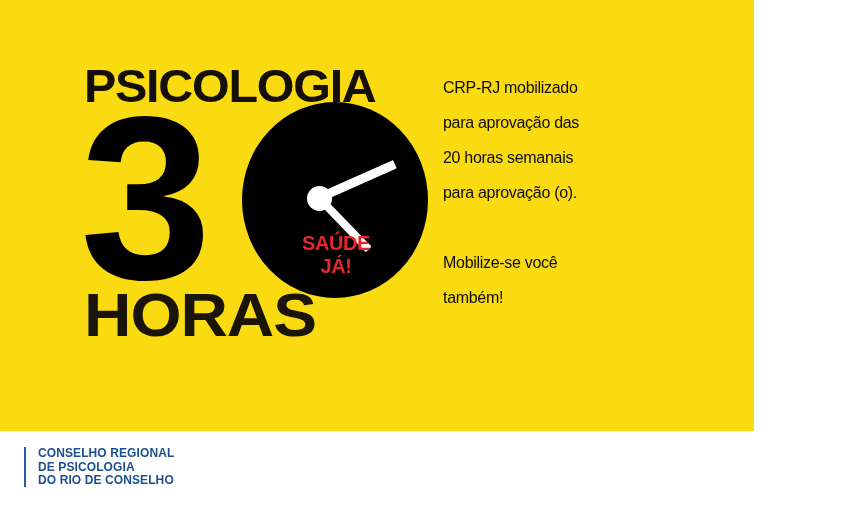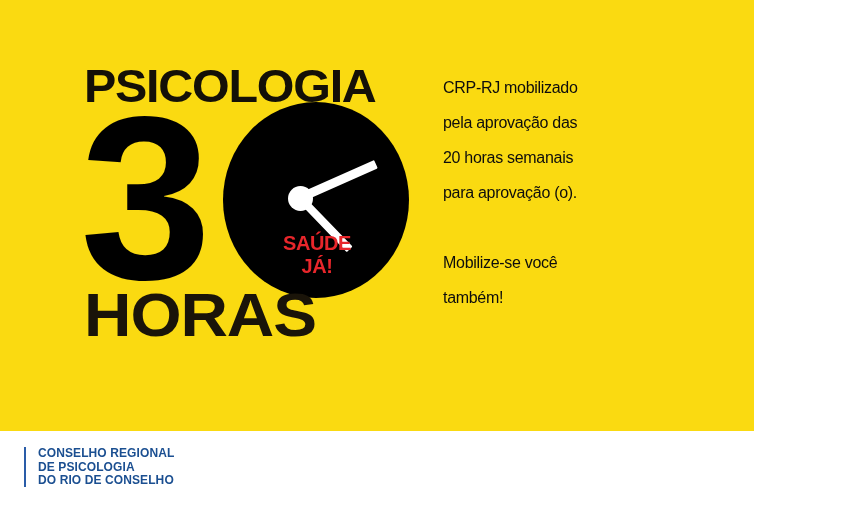--- a/index.html
+++ b/index.html
@@ -78,21 +78,21 @@
     font-weight: bold;
     font-size: 232px;
     line-height: 232px;
     color: #000000;
     transform: scaleX(1.02);
     transform-origin: left top;
   }
   
   .clock-disc {
     position: absolute;
-    left: 139px;
+    left: 158px;
     top: 2px;
     width: 186px;
     height: 196px;
     background: #000000;
     border-radius: 50% / 50%;
   }
   .clock-hub {
     position: absolute;
     left: 65px;
     top: 84px;
@@ -219,21 +219,21 @@
           </div>
         </div>
       </div>
 
       <div class="word-horas">HORAS</div>
     </div>
 
     <div class="message">
       <div class="para">
         <div>CRP-RJ mobilizado</div>
-        <div>pela aprovação das</div>
+        <div>para aprovação das</div>
         <div>20 horas semanais</div>
         <div>para aprovação (o).</div>
       </div>
       <div class="gap"></div>
       <div class="para">
         <div>Mobilize-se você</div>
         <div>também!</div>
       </div>
     </div>
   </div>

